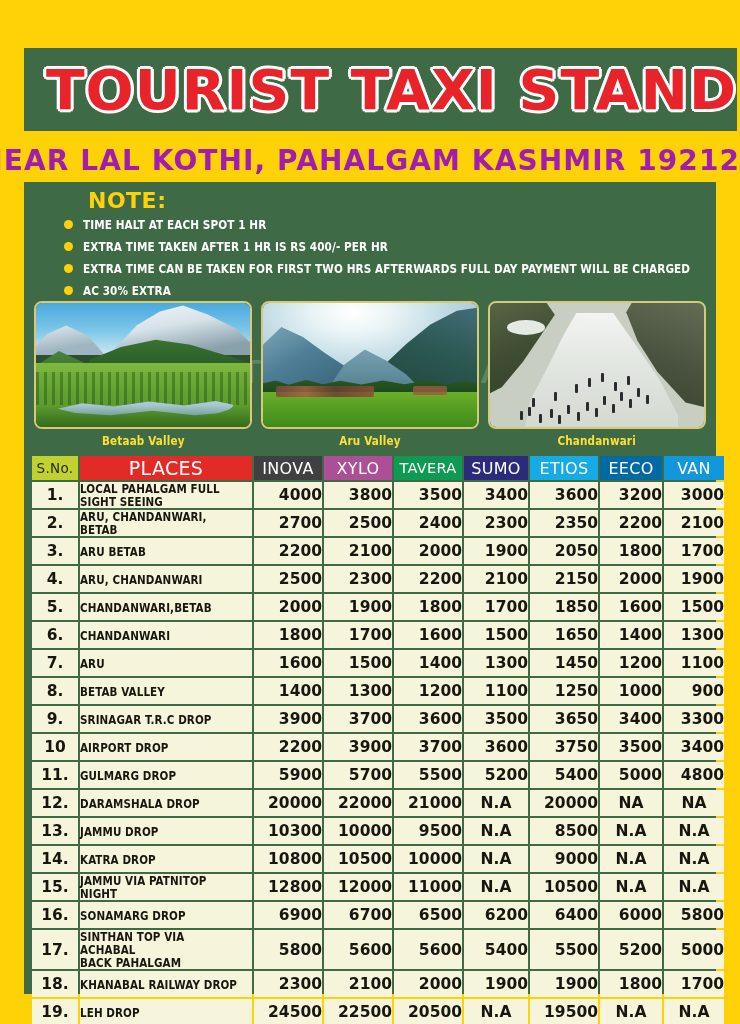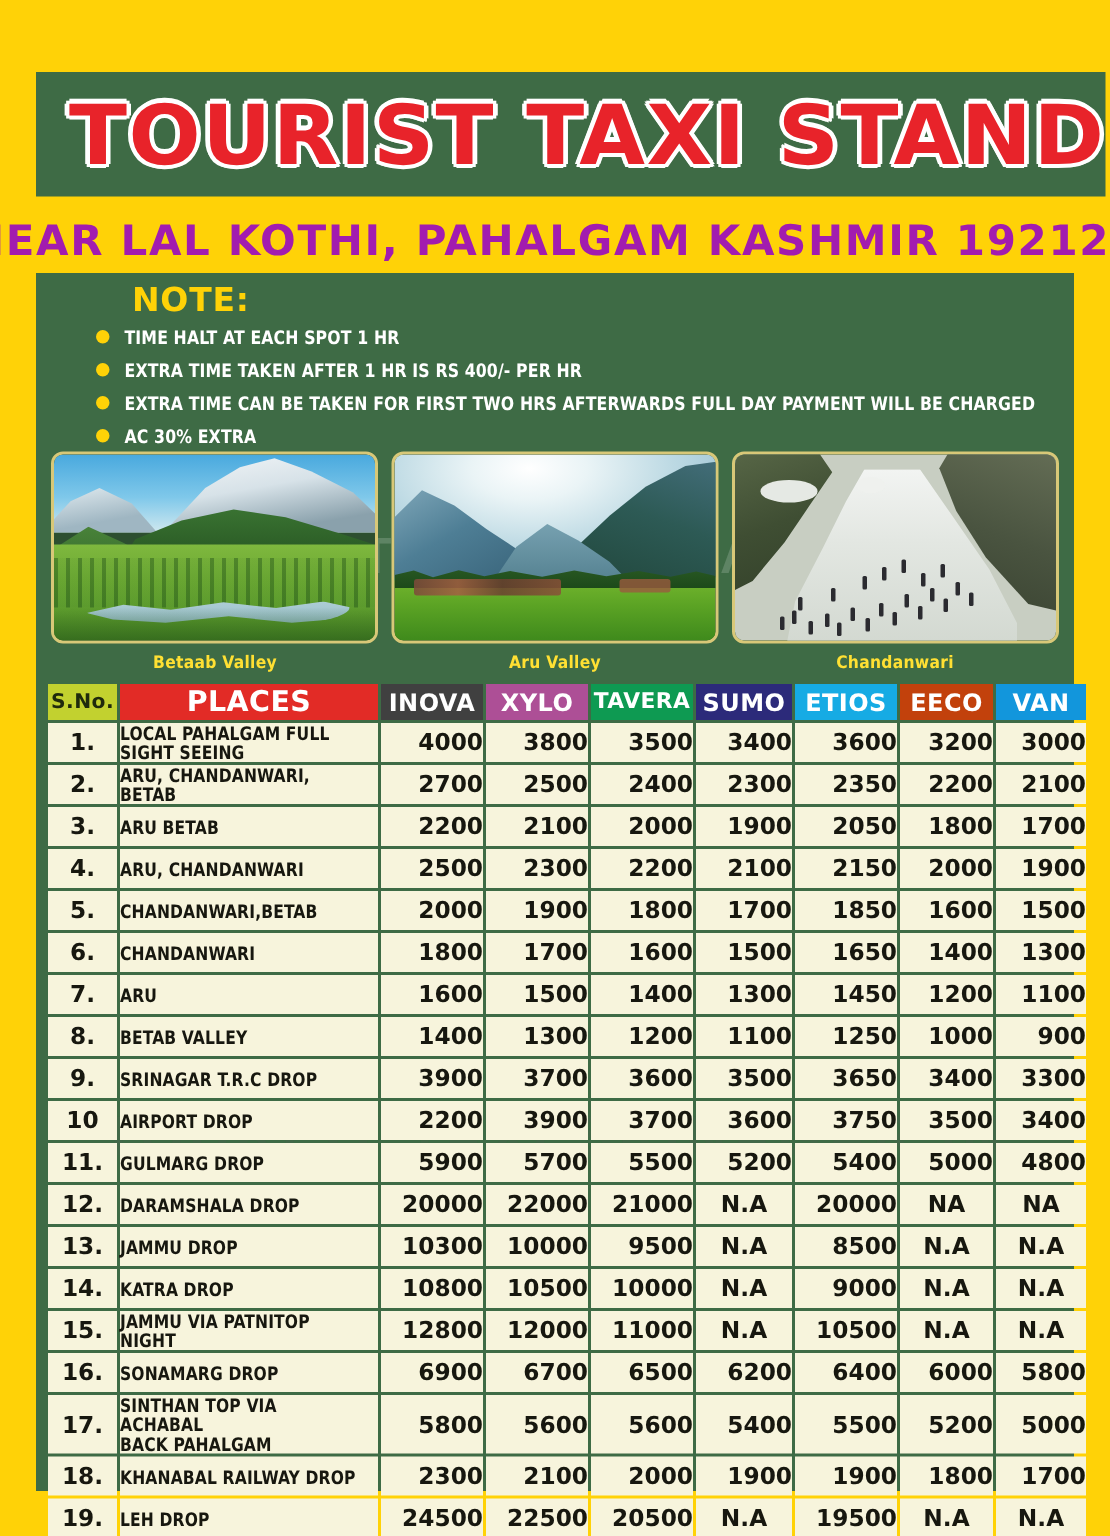--- a/index.html
+++ b/index.html
@@ -254,36 +254,36 @@
     width: 680px;
     table-layout: fixed;
   }
   table.rates th, table.rates td {
     padding: 0;
     margin: 0;
   }
   thead th {
     height: 24px;
     font-family: "DejaVu Sans", sans-serif;
-    font-weight: bold;
+    font-weight: normal;
     font-size: 16px;
     letter-spacing: 0.3px;
     color: #ffffff;
     text-align: center;
     vertical-align: middle;
     white-space: nowrap;
   }
   th.h-sno   { background:#C2D12F; color:#1f2a0c; font-size:13.5px; }
   th.h-place { background:#E22B26; font-size:19px; }
   th.h-inova { background:#404040; }
   th.h-xylo  { background:#AD4F96; }
   th.h-tavera{ background:#0E9A52; font-size:14.5px; }
   th.h-sumo  { background:#2C2A7A; }
   th.h-etios { background:#16ABE4; }
-  th.h-eeco  { background:#c2410c; }
+  th.h-eeco  { background:#0369a1; }
   th.h-van   { background:#1296DC; }
 
   tbody td {
     background: #F7F4DC;
     height: 26px;
     font-family: "DejaVu Sans", sans-serif;
     font-weight: bold;
     font-size: 15px;
     color: #17170f;
     vertical-align: middle;

